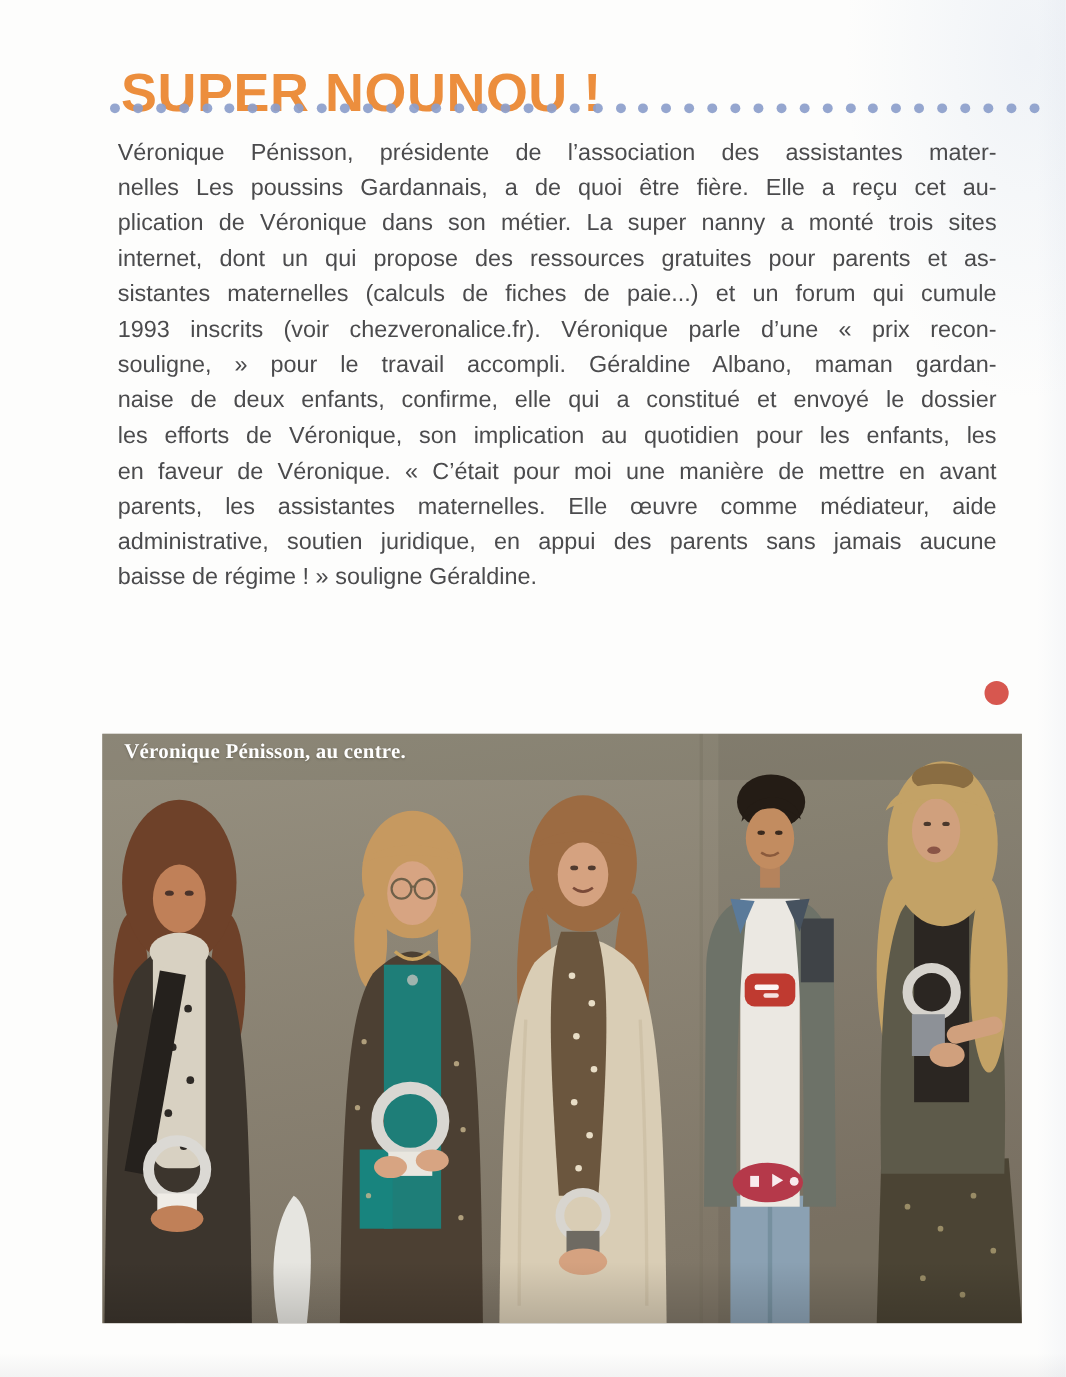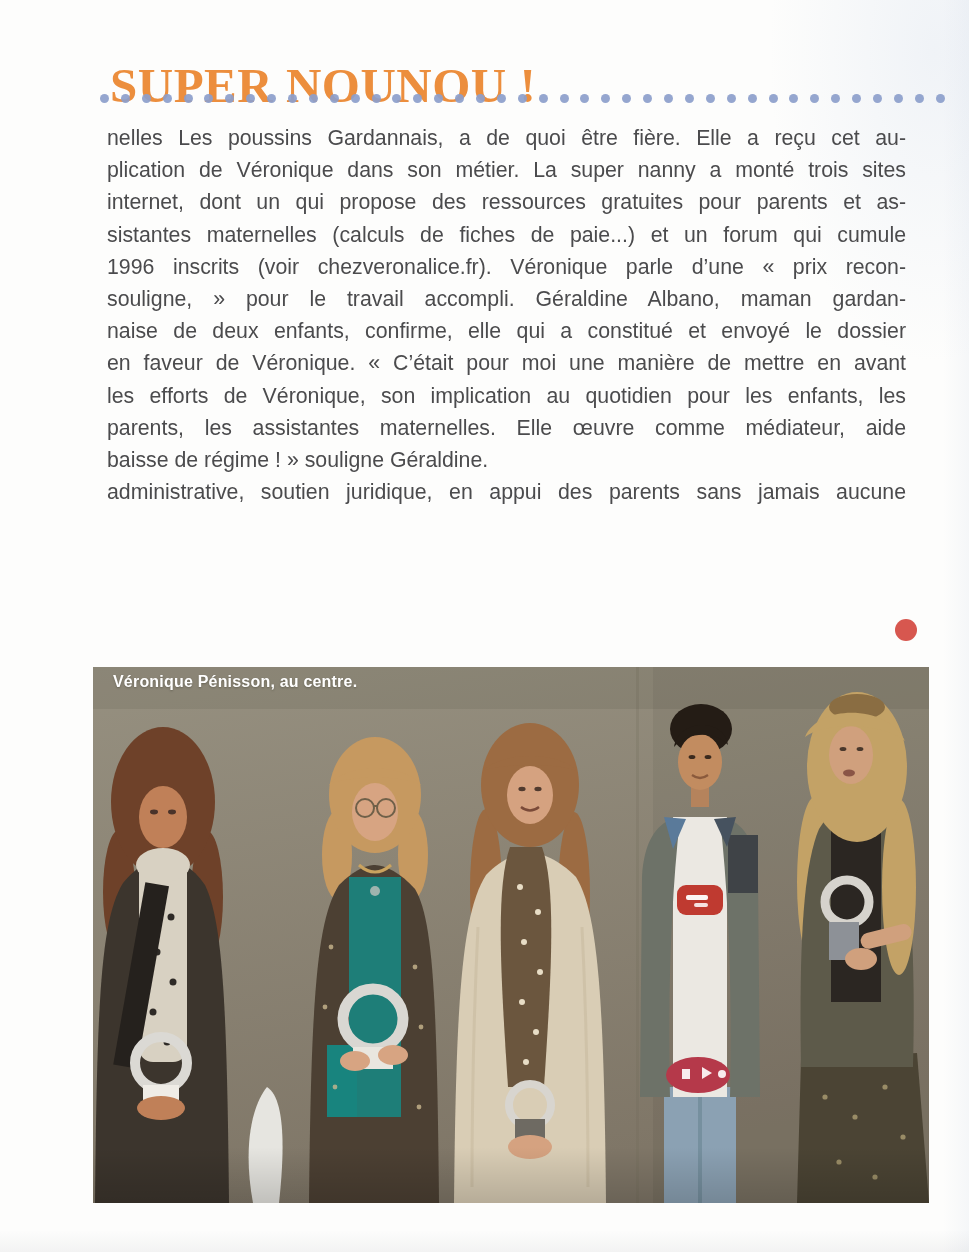--- a/index.html
+++ b/index.html
@@ -17,21 +17,21 @@
     position:absolute;right:0;top:0;width:26px;height:1252px;pointer-events:none;
     background:linear-gradient(to left,rgba(175,190,215,0.10),rgba(175,190,215,0));
   }
   .scan-haze-bottom{
     position:absolute;left:0;bottom:0;width:969px;height:22px;pointer-events:none;
     background:linear-gradient(to bottom,rgba(120,125,135,0),rgba(120,125,135,0.08));
   }
 
   .page-title{
     position:absolute;left:110px;top:28px;
-    font-family:Liberation Serif, serif;
+    font-family:Liberation Sans, sans-serif;
     font-weight:bold;font-size:49px;line-height:1;
     color:var(--accent,#ec8e3d);
     letter-spacing:0.5px;
   }
   .dotted-divider{
     position:absolute;left:100px;top:93px;width:845px;height:10px;
     display:flex;justify-content:space-between;align-items:center;
   }
   .dot{
     width:9px;height:9px;border-radius:50%;
@@ -55,23 +55,24 @@
   }
 
   .photo{
     position:absolute;left:93px;top:667px;width:836px;height:536px;
     overflow:hidden;background:#8b8success577;
     background:#8b8577;
   }
   .photo svg{display:block;}
   .photo-caption{
     position:absolute;left:20px;top:6px;
-    font-size:16px;font-weight:bold;color:#ffffff;
+    font-size:19px;font-weight:bold;color:#ffffff;
     letter-spacing:0.2px;
     text-shadow:0 1px 2px rgba(40,40,30,0.35);
+    font-family:Liberation Serif, serif;
   }
 </style>
 </head>
 <body>
 
 <div class="scan-haze-topright"></div>
 <div class="scan-haze-rightedge"></div>
 <div class="scan-haze-bottom"></div>
 
 <h1 class="page-title">SUPER NOUNOU !</h1>
@@ -114,32 +115,33 @@
     <span class="dot"></span>
     <span class="dot"></span>
     <span class="dot"></span>
     <span class="dot"></span>
     <span class="dot"></span>
     <span class="dot"></span>
     <span class="dot"></span>
   </div>
 
 <div class="article">
+    <div class="line"><span>Véronique Pénisson, présidente de l’association des assistantes mater-</span></div>
     <div class="line"><span>nelles </span><span class="it">Les poussins Gardannais</span><span>, a de quoi être fière. Elle a reçu cet au-</span></div>
     <div class="line"><span>plication de Véronique dans son métier. La </span><span class="it">super nanny</span><span> a monté trois sites</span></div>
     <div class="line"><span>internet, dont un qui propose des ressources gratuites pour parents et as-</span></div>
     <div class="line"><span>sistantes maternelles (calculs de fiches de paie...) et un forum qui cumule</span></div>
-    <div class="line"><span>1996 inscrits (voir chezveronalice.fr). Véronique parle d’une « </span><span class="it">prix recon-</span></div>
+    <div class="line"><span>1993 inscrits (voir chezveronalice.fr). Véronique parle d’une « </span><span class="it">prix recon-</span></div>
     <div class="line"><span class="it">souligne,</span><span> » pour le travail accompli. Géraldine Albano, maman gardan-</span></div>
     <div class="line"><span>naise de deux enfants, confirme, elle qui a constitué et envoyé le dossier</span></div>
+    <div class="line"><span class="it">les efforts de Véronique, son implication au quotidien pour les enfants, les</span></div>
     <div class="line"><span>en faveur de Véronique. « </span><span class="it">C’était pour moi une manière de mettre en avant</span></div>
-    <div class="line"><span class="it">les efforts de Véronique, son implication au quotidien pour les enfants, les</span></div>
     <div class="line"><span class="it">parents, les assistantes maternelles. Elle œuvre comme médiateur, aide</span></div>
+    <div class="line"><span class="it">administrative, soutien juridique, en appui des parents sans jamais aucune</span></div>
     <div class="line last"><span class="it">baisse de régime ! »</span><span> souligne Géraldine.</span></div>
-    <div class="line"><span class="it">administrative, soutien juridique, en appui des parents sans jamais aucune</span></div>
   </div>
 
 <div class="end-dot"></div>
 
 <div class="photo">
   <svg width="836" height="536" viewBox="0 0 836 536">
     <defs>
       <linearGradient id="bg" x1="0" y1="0" x2="0.25" y2="1">
         <stop offset="0" stop-color="#969080"></stop>
         <stop offset="1" stop-color="#7f7667"></stop>

